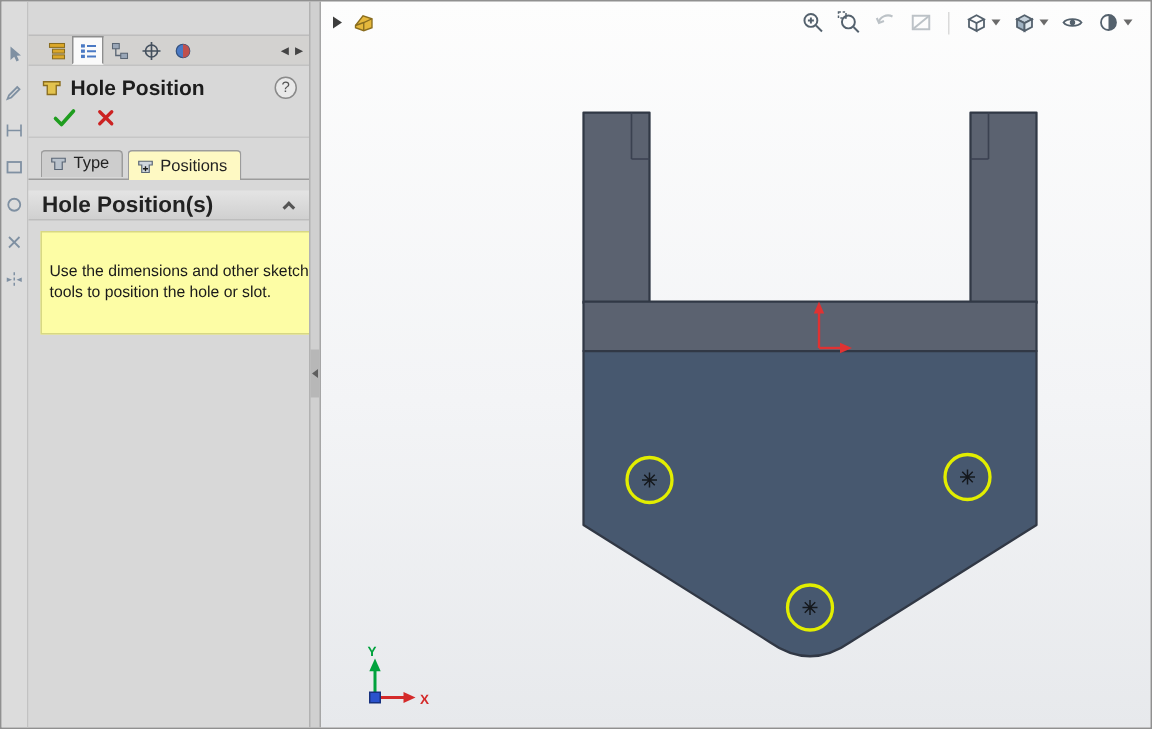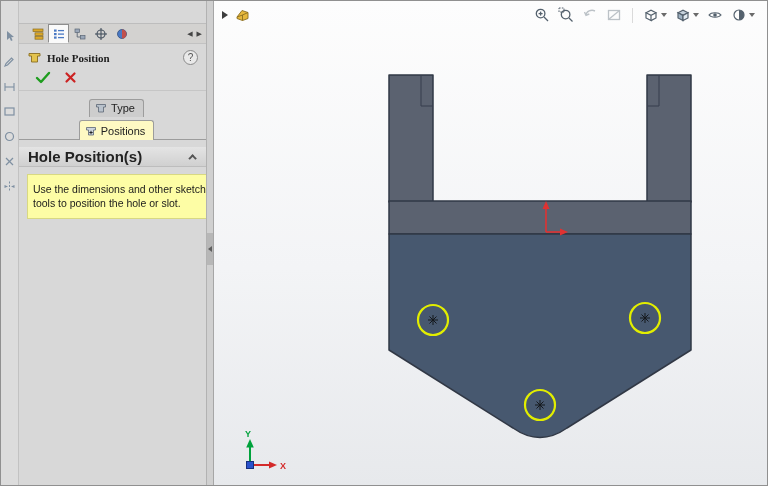--- a/index.html
+++ b/index.html
@@ -12,34 +12,34 @@
 
   
   .panel { position:absolute; left:18px; top:0; bottom:0; width:187px; background:#d8d8d8; }
   .pm-tabbar { margin-top:22px; height:21px; display:flex; align-items:center; padding:0 4px 0 8px; background:#d3d2d0; border-top:1px solid #bdbdbd; border-bottom:1px solid #c2c2c2; }
   .pm-tab-cell { width:21px; height:19px; display:flex; align-items:center; justify-content:center; }
   .pm-tab-cell.selected { background:#fafafa; border:1px solid #8e8e8e; border-bottom:1px solid #fafafa; }
   .pm-scroll { margin-left:auto; display:flex; gap:4px; }
   .pm-scroll span { font-size:7px; color:#444; cursor:default; }
 
   .pm-title-row { display:flex; align-items:center; gap:5px; padding:6px 8px 2px 8px; }
-  .pm-title { font-weight:bold; font-size:11px; color:#1d1d1d;font-family:Liberation Serif, serif; }
+  .pm-title { font-weight:bold; font-size:14px; color:#1d1d1d; }
   .pm-help { margin-left:auto; width:15px; height:15px; border-radius:50%; border:1px solid #8a8a8a; color:#555; font-size:10px; display:flex; align-items:center; justify-content:center; background:#e9e9e9; }
 
   .pm-actions { display:flex; align-items:center; gap:13px; padding:3px 0 5px 16px; border-bottom:1px solid #c6c6c6; }
 
-  .pm-tabs { display:flex; align-items:center; gap:3px; padding:8px 0 0 8px; border-bottom:1px solid #9c9c9c;flex-direction:column; }
+  .pm-tabs { display:flex; align-items:flex-start; gap:3px; padding:8px 0 0 8px; border-bottom:1px solid #9c9c9c; }
   .tab { display:flex; align-items:center; gap:4px; font-size:11px; color:#222; padding:2px 8px 3px 5px; border:1px solid #9c9c9c; border-bottom:none; border-radius:3px 3px 0 0; background:#cdcdcd; }
   .tab.selected { background:#fef9c3; padding-top:4px; margin-bottom:-1px; }
 
   .group-header { display:flex; align-items:center; height:20px; padding:0 9px; background:linear-gradient(#e4e4e4,#d0d0d0); border-bottom:1px solid #bdbdbd; margin-top:7px; }
   .group-title { font-weight:bold; font-size:15px; color:#222; }
   .chevron-up { margin-left:auto; width:6px; height:6px; border-left:2px solid #555; border-top:2px solid #555; transform:rotate(45deg) translateY(2px); }
 
-  .info-box { background:#fdfda5; border:1px solid #d8d883; margin:7px 8px 0 8px; padding:8px 5px; font-size:10.5px; color:#1a1a1a; line-height:1.3; width:190px; }
+  .info-box { background:#fdfda5; border:1px solid #d8d883; margin:7px 8px 0 8px; padding:20px 5px; font-size:10.5px; color:#1a1a1a; line-height:1.3; width:190px; }
 
   
   .splitter { position:absolute; left:205px; top:0; bottom:0; width:8px; background:#d0d0d0; border-left:1px solid #b2b2b2; border-right:1px solid #a6a6a6; }
   .splitter-handle { position:absolute; top:232px; left:0; width:6px; height:32px; background:#b7b7b7; display:flex; align-items:center; justify-content:center; }
   .tri-left-sm { width:0; height:0; border-top:3px solid transparent; border-bottom:3px solid transparent; border-right:4px solid #5e5e5e; }
 
   
   .viewport { position:absolute; left:213px; top:0; right:0; bottom:0; background:linear-gradient(180deg,#fdfdfd 0%,#f3f4f6 55%,#e7e9ec 100%); }
   .scene { position:absolute; inset:0; }
 

